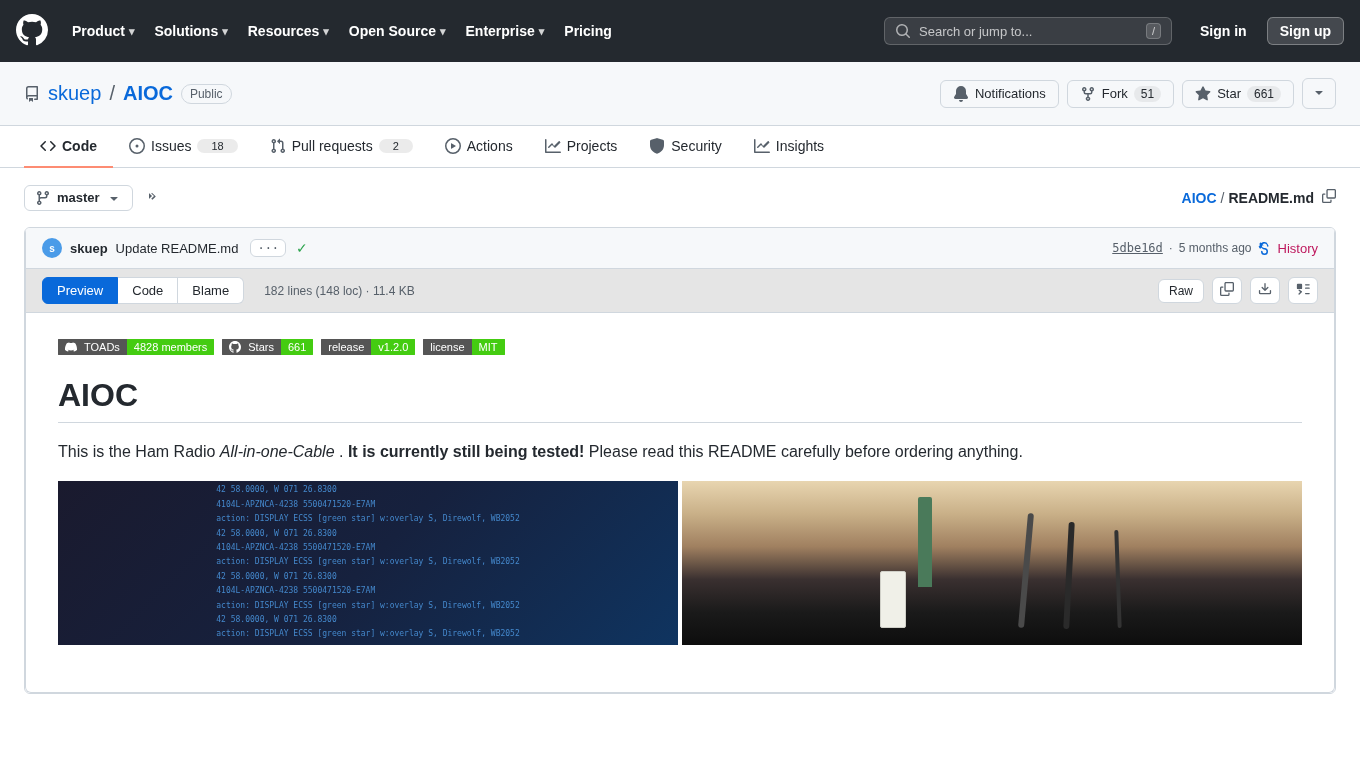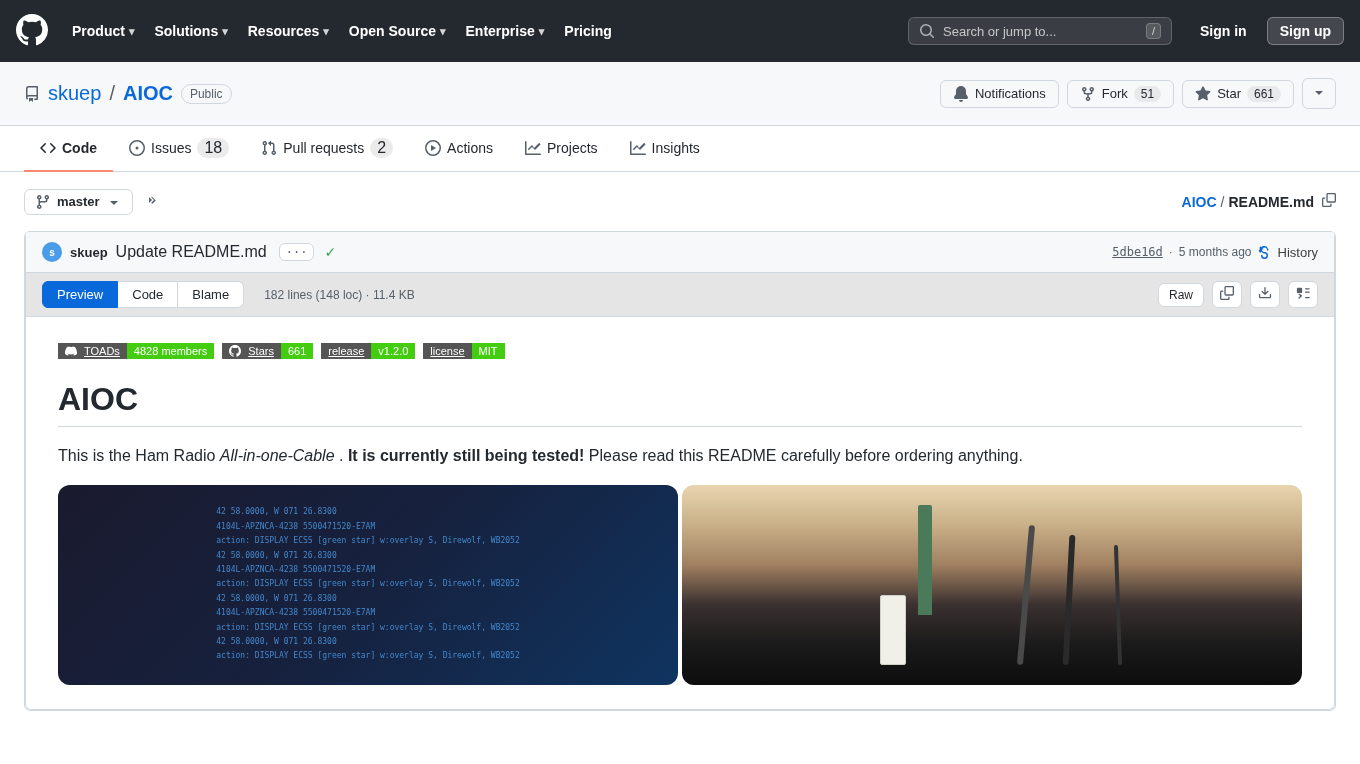--- a/index.html
+++ b/index.html
@@ -11,21 +11,21 @@
     }
     .top-nav-logo { color: white; flex-shrink: 0; }
     .top-nav-links { display: flex; gap: 4px; flex: 1; }
     .top-nav-link {
       color: white; background: none; border: none; padding: 6px 8px; cursor: pointer;
       font-size: 14px; font-weight: 600; display: flex; align-items: center; gap: 4px; border-radius: 6px;
     }
     .top-nav-chevron { font-size: 11px; opacity: 0.8; }
     .search-bar {
       display: flex; align-items: center; background: rgba(255,255,255,0.1); border: 1px solid rgba(255,255,255,0.2);
-      border-radius: 6px; padding: 5px 10px; gap: 8px; width: 264px; cursor: pointer;
+      border-radius: 6px; padding: 5px 10px; gap: 8px; width: 288px; cursor: pointer;
     }
     .search-bar-text { color: rgba(255,255,255,0.7); font-size: 13px; flex: 1; }
     .search-kbd {
       background: rgba(255,255,255,0.15); border: 1px solid rgba(255,255,255,0.2);
       color: rgba(255,255,255,0.7); padding: 1px 5px; border-radius: 4px; font-size: 11px;
     }
     .top-nav-right { display: flex; gap: 8px; align-items: center; flex-shrink: 0; }
     .btn-signin { color: white; background: none; border: none; cursor: pointer; font-size: 14px; font-weight: 600; padding: 6px 12px; }
     .btn-signup {
       background: rgba(255,255,255,0.15); border: 1px solid rgba(255,255,255,0.3);
@@ -61,21 +61,21 @@
     
     .tab-nav {
       display: flex; padding: 0 24px; border-bottom: 1px solid #d0d7de; background: #ffffff; gap: 0;
     }
     .tab-item {
       display: flex; align-items: center; gap: 6px; padding: 12px 16px; cursor: pointer;
       border-bottom: 2px solid transparent; color: #24292f; font-size: 14px; font-weight: 400; margin-bottom: -1px;
     }
     .tab-item.active { border-bottom: 2px solid #fd8c73; font-weight: 600; }
     .tab-count {
-      background: rgba(0,0,0,0.08); border-radius: 20px; padding: 1px 7px; font-size: 16px; font-weight: 500;
+      background: rgba(0,0,0,0.08); border-radius: 20px; padding: 1px 14px; font-size: 11px; font-weight: 500;
     }
 
     
     .file-viewer { padding: 16px 24px; }
     
     
     .file-toolbar {
       display: flex; align-items: center; justify-content: space-between; margin-bottom: 16px;
     }
     .file-breadcrumb { display: flex; align-items: center; gap: 4px; font-size: 14px; }
@@ -101,28 +101,28 @@
     
     .commit-bar {
       display: flex; align-items: center; gap: 8px; padding: 10px 16px;
       background: #f6f8fa; border: 1px solid #d0d7de; border-top: none;
     }
     .commit-avatar {
       width: 20px; height: 20px; border-radius: 50%; background: #4a9be8;
       display: flex; align-items: center; justify-content: center; color: white; font-size: 10px; font-weight: 600; flex-shrink: 0;
     }
     .commit-user { font-weight: 600; font-size: 13px; color: #24292f; }
-    .commit-message { font-size: 16px; color: #24292f; }
+    .commit-message { font-size: 13px; color: #24292f; }
     .commit-hash-badge {
       border: 1px solid #d0d7de; border-radius: 6px; padding: 1px 6px; font-size: 12px;
       font-family: monospace; color: #57606a; background: white; margin-left: 4px;
     }
     .commit-check { color: #2da44e; font-size: 14px; margin-left: 2px; }
     .commit-bar-right { margin-left: auto; display: flex; align-items: center; gap: 6px; color: #57606a; font-size: 12px; }
-    .history-link { display: flex; align-items: center; gap: 4px; color: #404040; cursor: pointer; font-size: 13px; }
+    .history-link { display: flex; align-items: center; gap: 4px; color: #be185d; cursor: pointer; font-size: 13px; }
 
     
     .view-tabs {
       display: flex; align-items: center; justify-content: space-between; padding: 8px 16px;
       background: #e5e5e5; border: 1px solid #d0d7de; border-top: none;
     }
     .view-tab-group { display: flex; gap: 0; }
     .view-tab {
       padding: 5px 14px; border: 1px solid #d0d7de; background: white; cursor: pointer; font-size: 13px; color: #24292f;
     }
@@ -141,30 +141,30 @@
 
     
     .readme-content {
       border: 1px solid #d0d7de; border-top: none; border-radius: 0 0 6px 6px; padding: 24px 32px;
       background: white; min-height: 380px;
     }
     .readme-badges { display: flex; gap: 8px; margin-bottom: 20px; align-items: center; }
 
     .badge-group { display: flex; border-radius: 3px; overflow: hidden; height: 20px; align-items: center; }
     .badge-part { padding: 2px 7px; font-size: 11px; font-weight: 500; display: flex; align-items: center; gap: 4px; }
-    .badge-part-left { background: #555; color: white; text-decoration: underline; }
+    .badge-part-left { background: #555; color: white; }
     .badge-part-right-green { background: #4c1; color: white; }
 
     .readme-h1 { font-size: 32px; font-weight: 600; margin-bottom: 16px; border-bottom: 1px solid #d0d7de; padding-bottom: 8px; }
     .readme-p { font-size: 16px; line-height: 1.6; color: #24292f; margin-bottom: 16px; }
     .readme-italic { font-style: italic; }
     .readme-bold { font-weight: 700; }
     .readme-image-container { display: flex; gap: 4px; margin-top: 8px; }
     .readme-image {
-      flex: 1; height: 200px; border-radius: 12px; overflow: hidden; background: #f0f0f0; position: relative;
+      flex: 1; height: 164px; border-radius: 0; overflow: hidden; background: #f0f0f0; position: relative;
     }
     .readme-image-placeholder-left {
       width: 100%; height: 100%; background: linear-gradient(135deg, #1a1a2e 0%, #16213e 50%, #0f3460 100%);
       display: flex; align-items: center; justify-content: center; font-family: monospace; font-size: 8px; color: #4488cc; padding: 8px;
       overflow: hidden;
     }
     .readme-image-placeholder-right {
       width: 100%; height: 100%; background: linear-gradient(135deg, #c8a96e 0%, #d4b896 30%, #8b7355 60%, #2c2c2c 100%);
     }
   </style>
@@ -283,20 +283,26 @@
     <svg width="16" height="16" viewBox="0 0 16 16" fill="#57606a">
       <path d="M8 0a8 8 0 1 1 0 16A8 8 0 0 1 8 0ZM1.5 8a6.5 6.5 0 1 0 13 0 6.5 6.5 0 0 0-13 0Zm4.879-2.773 4.264 2.559a.25.25 0 0 1 0 .428l-4.264 2.559A.25.25 0 0 1 6 10.559V5.442a.25.25 0 0 1 .379-.215Z"></path>
     </svg>
     <span>Actions</span>
   </div>
   <div class="tab-item">
     <svg width="16" height="16" viewBox="0 0 16 16" fill="#57606a">
       <path d="M1.5 1.75V13.5h13.75a.75.75 0 0 1 0 1.5H.75a.75.75 0 0 1-.75-.75V1.75a.75.75 0 0 1 1.5 0Zm14.28 2.53-5.25 5.25a.75.75 0 0 1-1.06 0L7 7.06 4.28 9.78a.751.751 0 0 1-1.042-.018.751.751 0 0 1-.018-1.042l3.25-3.25a.75.75 0 0 1 1.06 0L9 7.94l4.72-4.72a.751.751 0 0 1 1.042.018.751.751 0 0 1 .018 1.042Z"></path>
     </svg>
     <span>Projects</span>
+  </div>
+  <div class="tab-item">
+    <svg width="16" height="16" viewBox="0 0 16 16" fill="#57606a">
+      <path d="M7.467.133a1.748 1.748 0 0 1 1.066 0l5.25 1.68A1.75 1.75 0 0 1 15 3.48V7c0 1.566-.32 3.182-1.303 4.682-.983 1.498-2.585 2.813-5.032 3.855a1.697 1.697 0 0 1-1.33 0c-2.447-1.042-4.049-2.357-5.032-3.855C1.32 10.182 1 8.566 1 7V3.48a1.75 1.75 0 0 1 1.217-1.667Z"></path>
+    </svg>
+    <span>Security</span>
   </div>
   <div class="tab-item">
     <svg width="16" height="16" viewBox="0 0 16 16" fill="#57606a">
       <path d="M1.5 1.75V13.5h13.75a.75.75 0 0 1 0 1.5H.75a.75.75 0 0 1-.75-.75V1.75a.75.75 0 0 1 1.5 0Zm14.28 2.53-5.25 5.25a.75.75 0 0 1-1.06 0L7 7.06 4.28 9.78a.751.751 0 0 1-1.042-.018.751.751 0 0 1-.018-1.042l3.25-3.25a.75.75 0 0 1 1.06 0L9 7.94l4.72-4.72a.751.751 0 0 1 1.042.018.751.751 0 0 1 .018 1.042Z"></path>
     </svg>
     <span>Insights</span>
   </div>
 </div>
 
 <div class="file-viewer">

